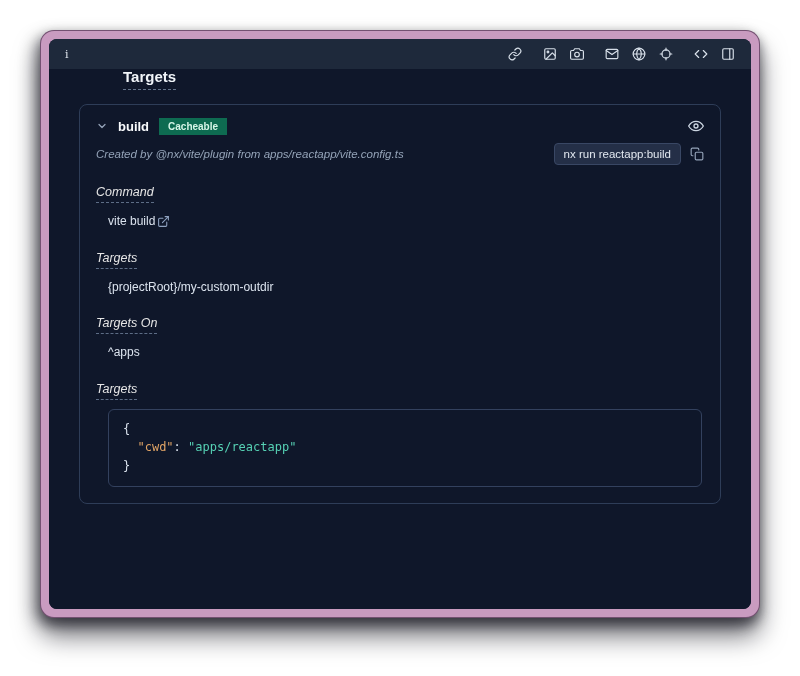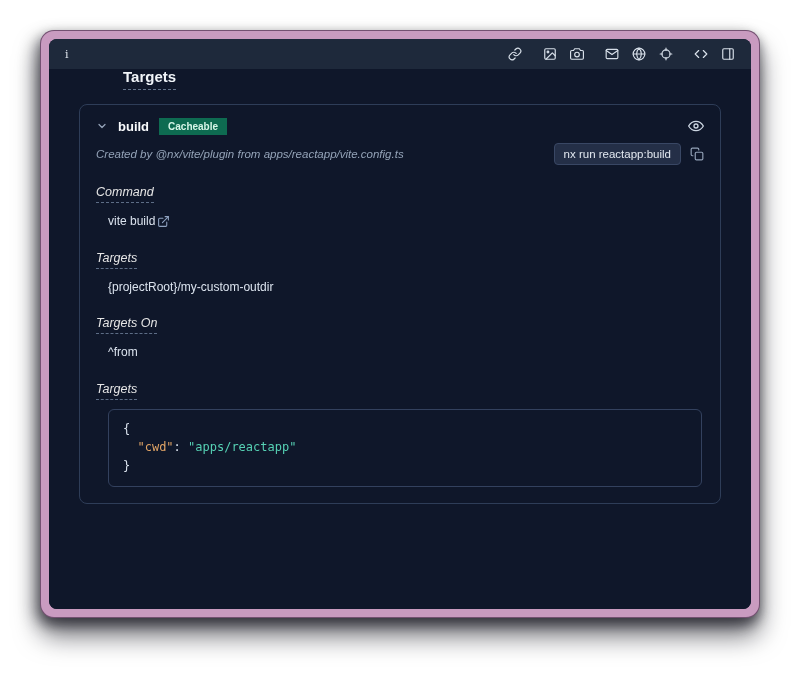--- a/index.html
+++ b/index.html
@@ -165,21 +165,21 @@
           <div class="sec">
             <span class="sec-label">Targets</span>
             <div class="sec-body mono">
               <div>{projectRoot}/my-custom-outdir</div>
             </div>
           </div>
 
           <div class="sec">
             <span class="sec-label">Targets On</span>
             <div class="sec-body mono">
-              <div>^from</div>
+              <div>^apps</div>
             </div>
           </div>
 
           <div class="sec">
             <span class="sec-label">Targets</span>
             <div class="codebox">
                 <pre><span>{</span>
   <span class="json-key">"cwd"</span><span>: </span><span class="json-value">"apps/reactapp"</span>
 <span>}</span></pre>
               </div>

